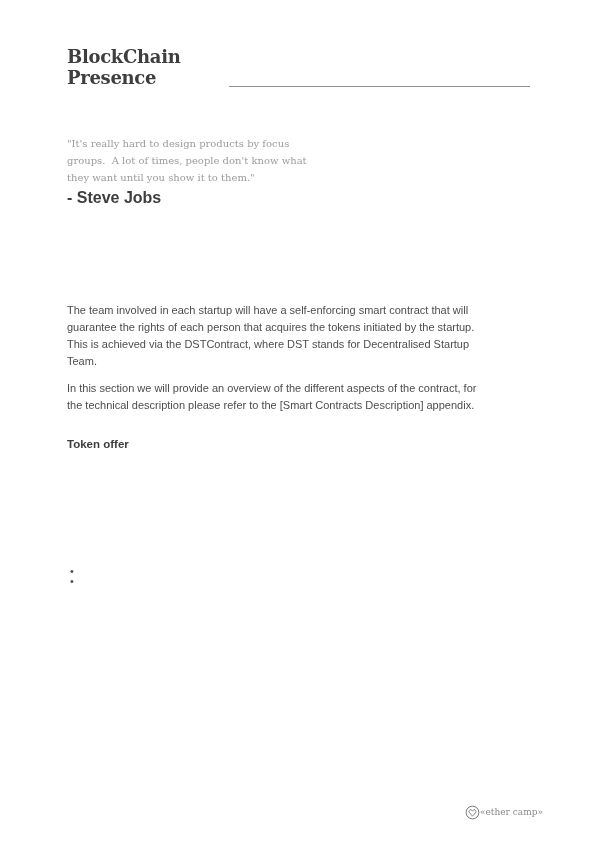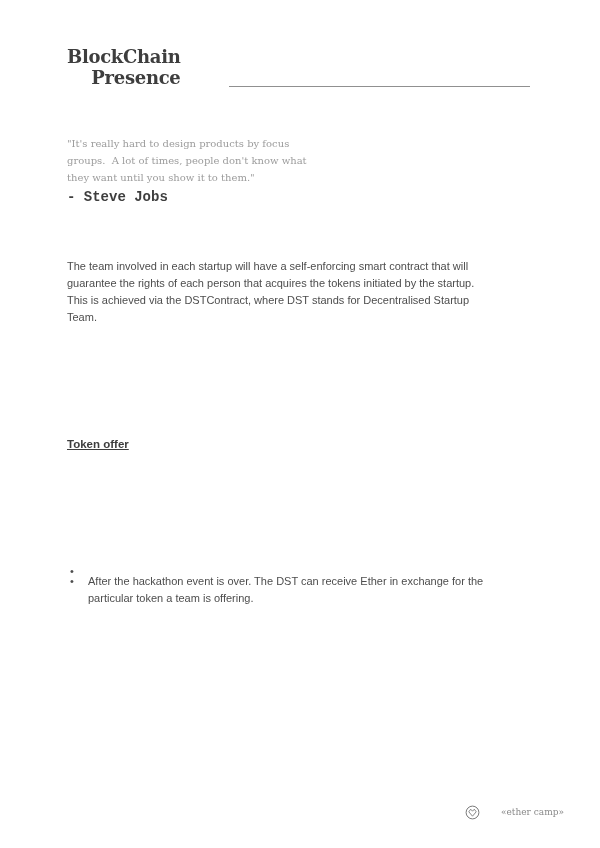--- a/index.html
+++ b/index.html
@@ -17,21 +17,20 @@
     position: absolute;
     left: 67px;
     top: 46px;
     font-family: "DejaVu Serif", serif;
     font-weight: bold;
     font-size: 18px;
     line-height: 21px;
     letter-spacing: -0.3px;
     color: #3e3e3e;
     white-space: pre-line;
-    text-align: right;
   }
 
   .header-rule {
     position: absolute;
     left: 229px;
     top: 86px;
     width: 301px;
     height: 1px;
     background: #909090;
   }
@@ -45,53 +44,53 @@
     font-size: 10px;
     line-height: 17px;
     color: #9c9c9c;
     white-space: pre-line;
   }
 
   .quote-attribution {
     position: absolute;
     left: 67px;
     top: 190px;
-    font-family: Liberation Mono, monospace;
+    font-family: Liberation Sans, sans-serif;
     font-weight: bold;
-    font-size: 14px;
+    font-size: 16px;
     line-height: 15px;
     color: #3e3e3e;
   }
 
   .body-par {
     position: absolute;
     left: 67px;
     width: 480px;
     font-family: "Liberation Sans", sans-serif;
     font-size: 11px;
     line-height: 17px;
     color: #4d4d4d;
     white-space: pre-line;
+    margin-top: 44px;
   }
 
   .par-1 { top: 258px; }
   .par-2 { top: 336px; }
   .par-intro { top: 500px; }
   .par-outro { top: 652px; }
 
   .section-heading {
     position: absolute;
     left: 67px;
     top: 437px;
     font-family: "Liberation Sans", sans-serif;
     font-weight: bold;
     font-size: 11.5px;
     line-height: 15px;
     color: #3d3d3d;
-    text-decoration: underline;
   }
 
   .bullet-list {
     position: absolute;
     left: 67px;
     top: 563px;
     width: 470px;
     list-style: none;
   }
 
@@ -116,21 +115,21 @@
   }
 
   .bullet-text { white-space: pre-line; }
 
   .footer-brand {
     position: absolute;
     left: 465px;
     top: 805px;
     display: flex;
     align-items: center;
-    gap: 21px;
+    gap: 0;
   }
 
   .footer-logo { display: block; }
 
   .footer-brand-text {
     font-family: "DejaVu Serif", serif;
     font-size: 9px;
     line-height: 15px;
     color: #8a8a8a;
     white-space: nowrap;
@@ -150,32 +149,32 @@
 groups.&nbsp; A lot of times, people don't know what
 they want until you show it to them."</div>
 
   <div class="quote-attribution">- Steve Jobs</div>
 
   <div class="body-par par-1">The team involved in each startup will have a self-enforcing smart contract that will
 guarantee the rights of each person that acquires the tokens initiated by the startup.
 This is achieved via the DSTContract, where DST stands for Decentralised Startup
 Team.</div>
 
+  <div class="body-par par-2">In this section we will provide an overview of the different aspects of the contract, for
+the technical description please refer to the [Smart Contracts Description] appendix.</div>
 
   <div class="section-heading">Token offer</div>
 
 
   <ul class="bullet-list">
     <li class="bullet-item">
       <span class="bullet-marker">•</span>
     </li>
     <li class="bullet-item">
       <span class="bullet-marker">•</span>
-      <span class="bullet-text">After the hackathon event is over. The DST can receive Ether in exchange for the
-particular token a team is offering.</span>
     </li>
   </ul>
 
 
   <div class="footer-brand">
     <svg class="footer-logo" width="15" height="15" viewBox="0 0 15 15">
       <circle cx="7.5" cy="7.5" r="6.4" fill="none" stroke="#7a7a7a" stroke-width="1"></circle>
       <path d="M3.8 6.8 L7.5 11.2 L11.2 6.8" fill="none" stroke="#7a7a7a" stroke-width="0.9" stroke-linejoin="round"></path>
       <path d="M3.8 6.8 L5.7 4.2 L7.5 6.2 L9.3 4.2 L11.2 6.8" fill="none" stroke="#7a7a7a" stroke-width="0.9" stroke-linejoin="round"></path>
     </svg>

